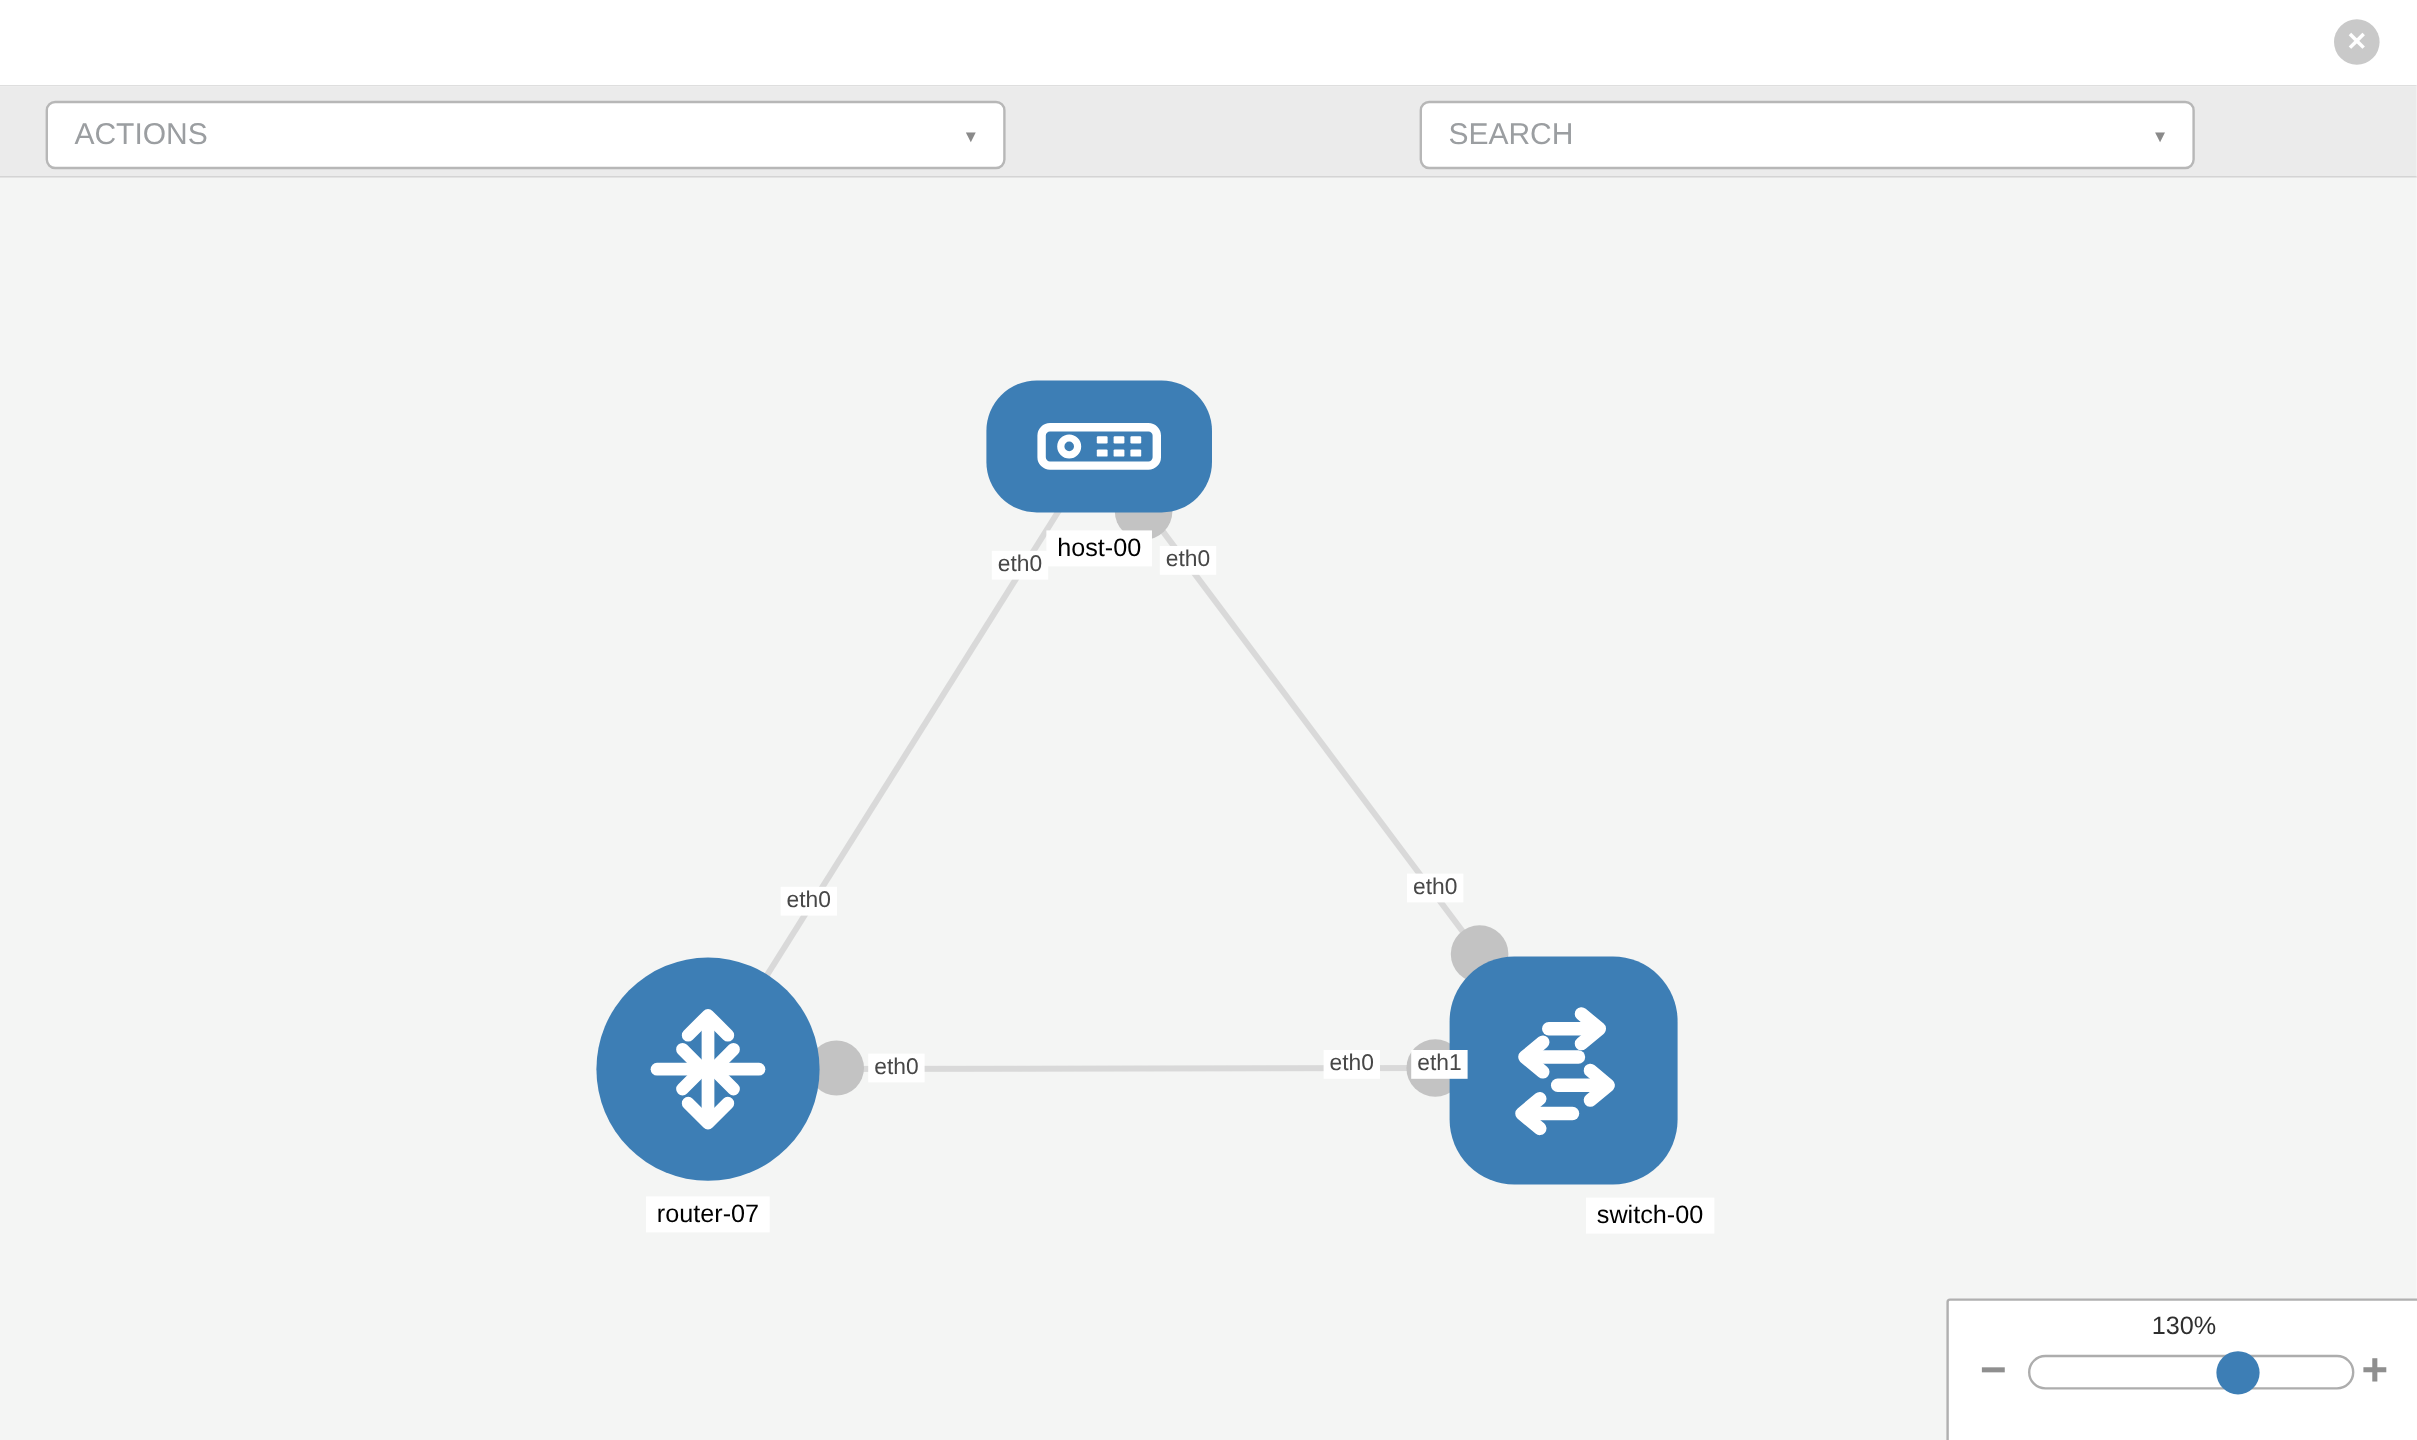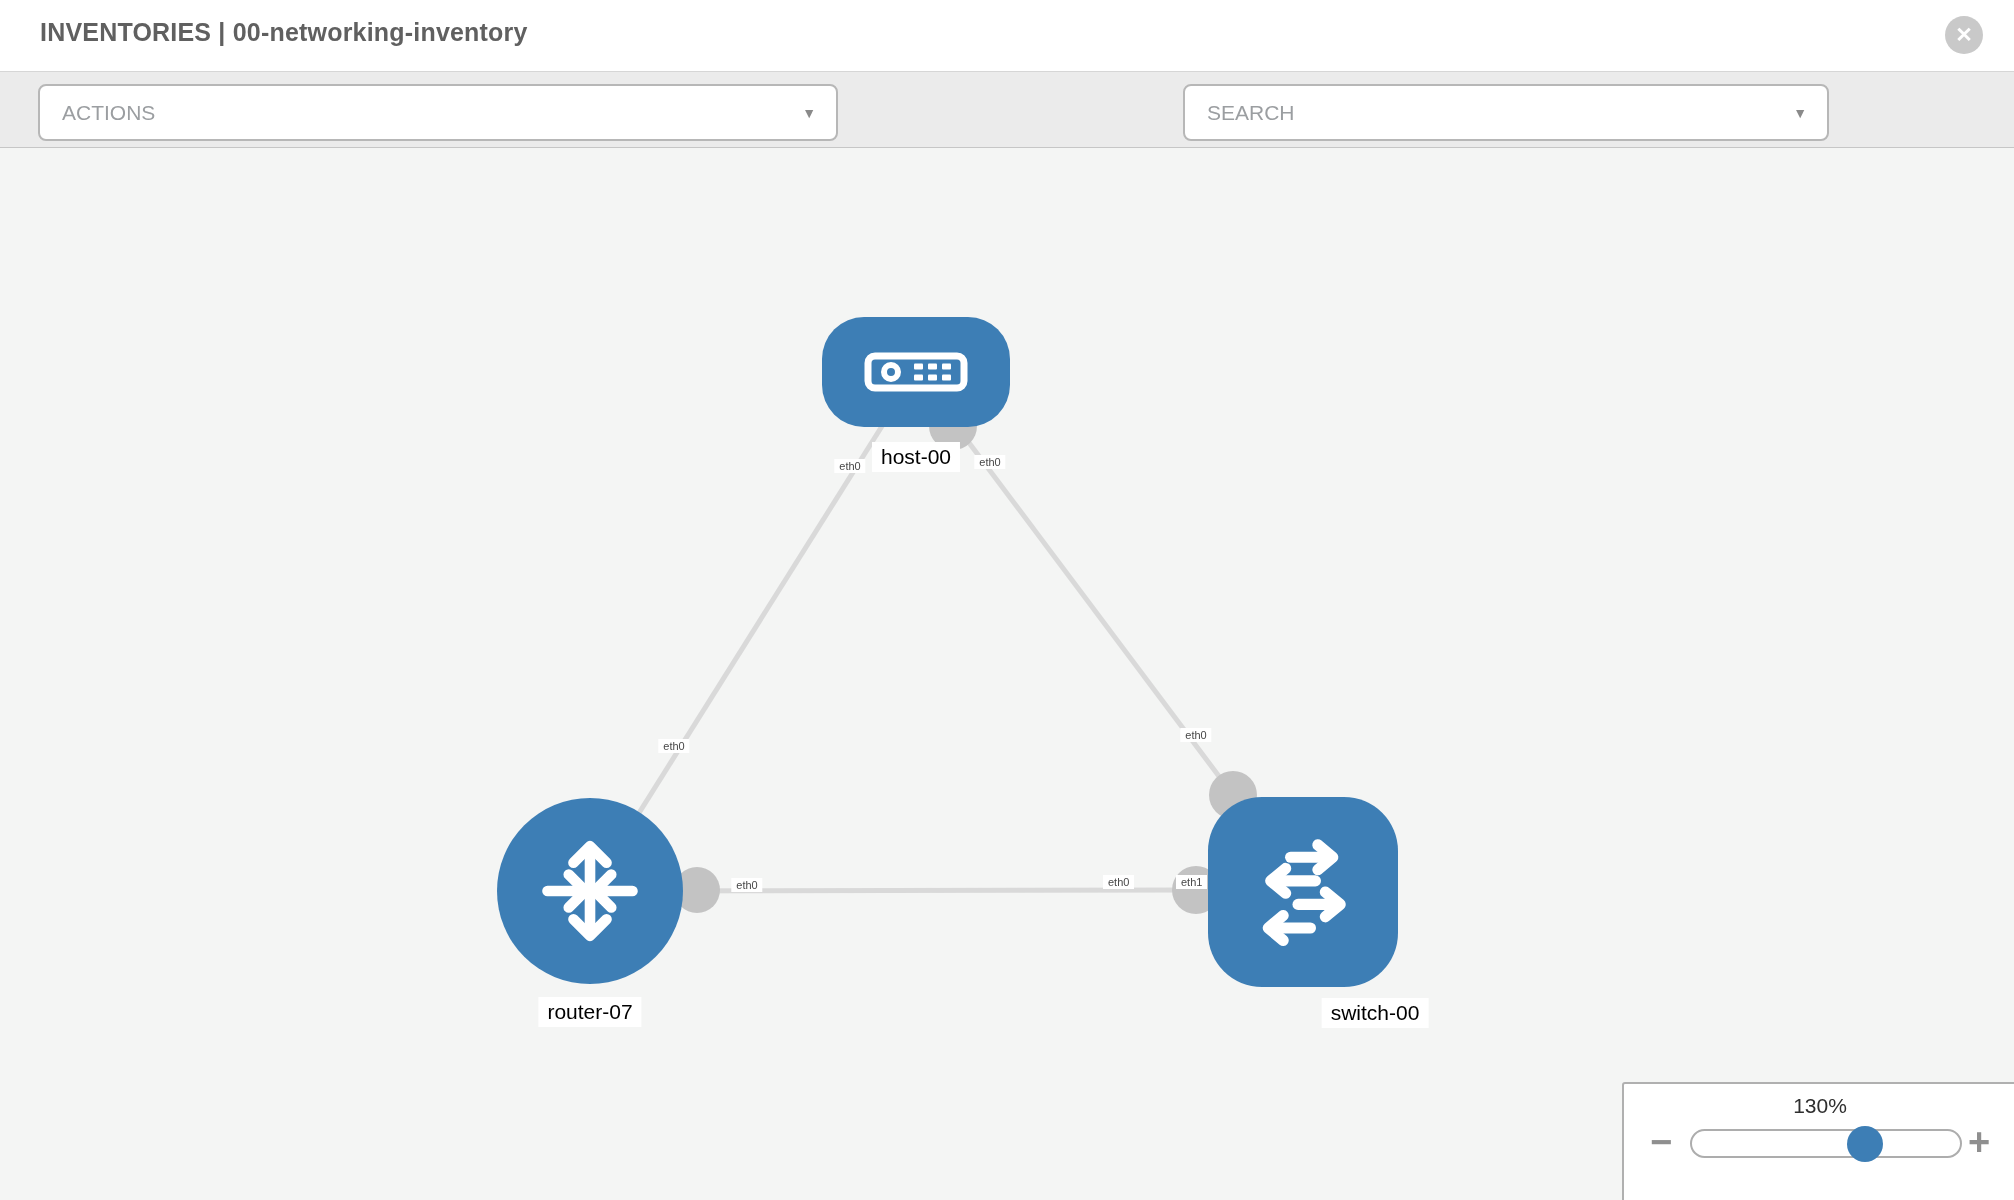--- a/index.html
+++ b/index.html
@@ -14,21 +14,21 @@
   .close-btn { position:absolute; left:1945px; top:16px; width:38px; height:38px;
     border-radius:50%; background:#c9c9c9; color:#fff; font-size:21px; font-weight:700;
     display:flex; align-items:center; justify-content:center; cursor:pointer; }
 
   
   .toolbar { position:relative; width:2014px; height:76px; background:#ebebeb;
     border-bottom:1px solid #c6c6c6; }
   .select-box { position:absolute; top:12px; height:57px; background:#fff;
     border:2px solid #b7b7b7; border-radius:8px; display:flex; align-items:center;
     cursor:pointer; }
-  .select-box .sel-label { padding-left:22px; font-size:21px; color:#9b9ea1; }
+  .select-box .sel-label { padding-left:22px; font-size:25px; color:#9b9ea1; }
   .select-box .caret { position:absolute; right:20px; top:50%; transform:translateY(-50%);
     font-size:14px; color:#8a8a8a; }
   .actions-box { left:38px; width:800px; }
   .search-box  { left:1183px; width:646px; }
   .tool-icons { position:absolute; left:1046px; top:92px; display:flex; gap:26px; }
   .tool-icons svg { display:block; cursor:pointer; }
 
   
   .canvas { position:relative; width:2014px; height:1052px; background:#f4f5f4; }
   .edges { position:absolute; left:0; top:0; }
@@ -38,21 +38,21 @@
   .node-host   { left:822px; top:169px; width:188px; height:110px; border-radius:42px; }
   .node-router { left:497px; top:650px; width:186px; height:186px; border-radius:50%; }
   .node-switch { left:1208px; top:649px; width:190px; height:190px; border-radius:54px; }
 
   .node-label { position:absolute; background:#fff; color:#000000; font-size:21px;
     padding:3px 9px; white-space:nowrap; }
   .lbl-host   { left:916px;  top:294px; transform:translateX(-50%); }
   .lbl-router { left:590px;  top:849px; transform:translateX(-50%); }
   .lbl-switch { left:1375px; top:850px; transform:translateX(-50%); }
 
-  .iface { position:absolute; background:#fff; color:#474747; font-size:11px;
+  .iface { position:absolute; background:#fff; color:#474747; font-size:19px;
     padding:1px 5px; white-space:nowrap; }
   .if-host-left    { left:850px;  top:311px; transform:translateX(-50%); }
   .if-host-right   { left:990px;  top:307px; transform:translateX(-50%); }
   .if-router-top   { left:674px;  top:591px; transform:translateX(-50%); }
   .if-router-right { left:747px;  top:730px; transform:translateX(-50%); }
   .if-switch-top   { left:1196px; top:580px; transform:translateX(-50%); }
   .if-switch-under { left:1103px; top:727px; }
   .if-switch-over  { left:1176px; top:727px; }
 
   
@@ -66,21 +66,20 @@
   .zoom-plus  { left:344px; }
   .zoom-track { position:absolute; left:66px; top:45px; width:272px; height:29px;
     background:#fff; border:2px solid #adadad; border-radius:15px; cursor:pointer; }
   .zoom-thumb { position:absolute; left:223px; top:42px; width:36px; height:36px;
     border-radius:50%; background:#3d7eb5; cursor:grab; }
 </style>
 </head>
 <body>
 
 <div class="header">
-  <div class="page-title">INVENTORIES | 00-networking-inventory</div>
   <div class="close-btn">
     <span>✕</span>
   </div>
 </div>
 
 <div class="toolbar">
   <div class="select-box actions-box">
     <span class="sel-label">ACTIONS</span>
     <span class="caret">▼</span>
   </div>

